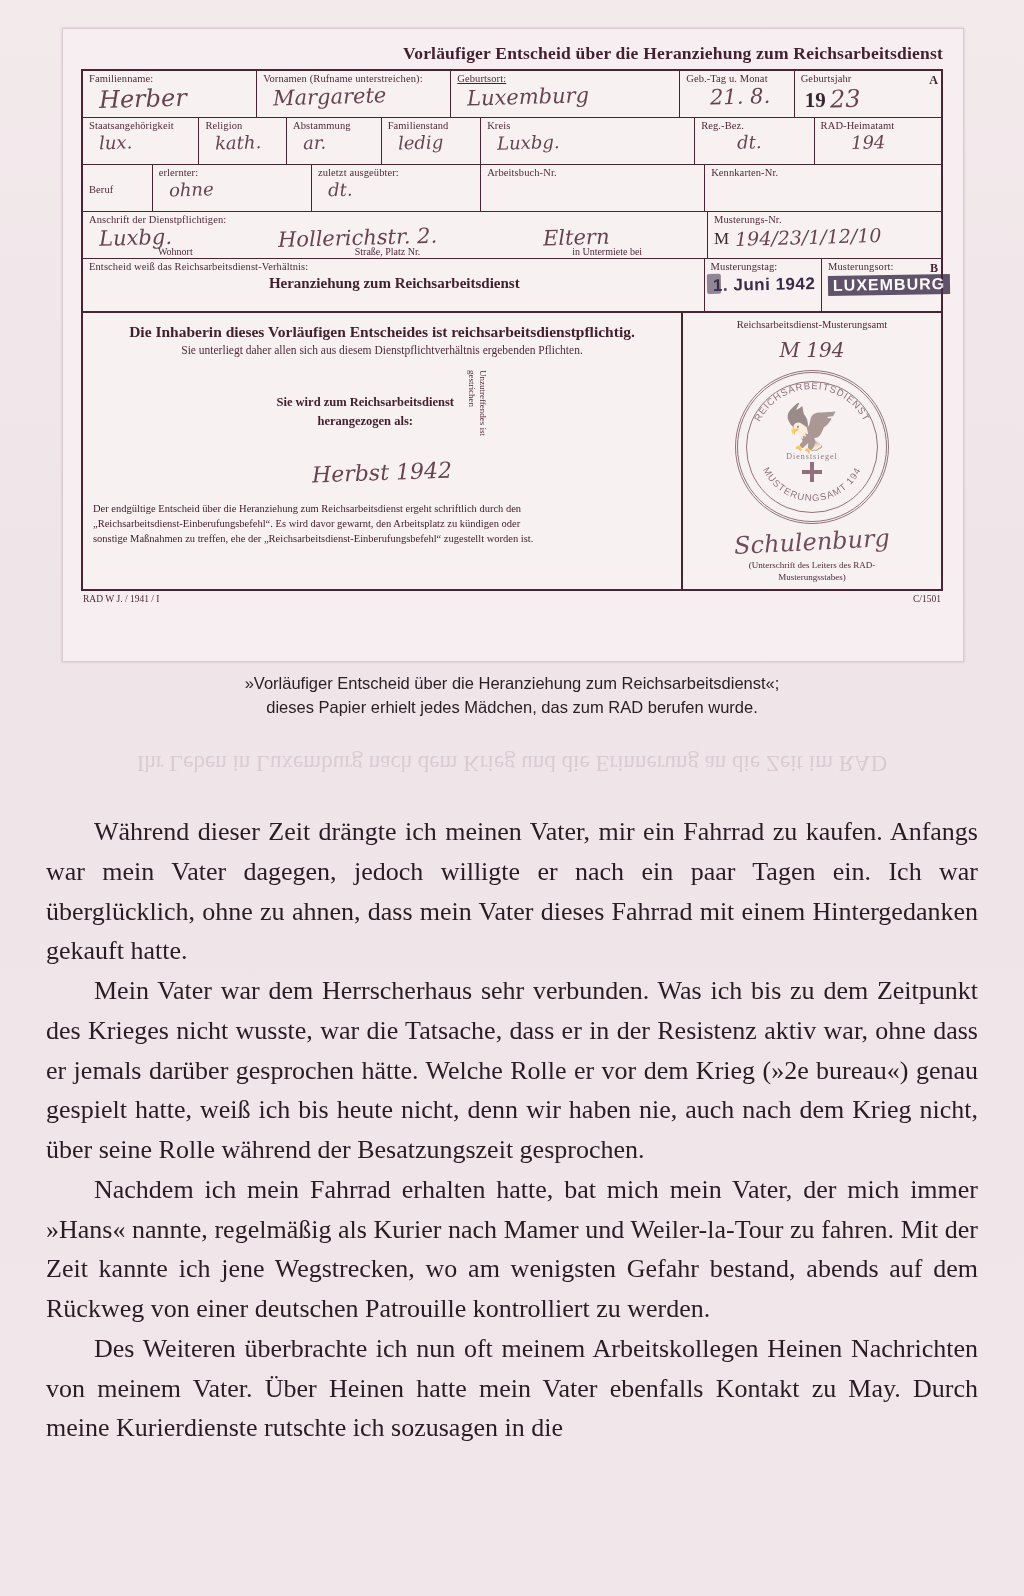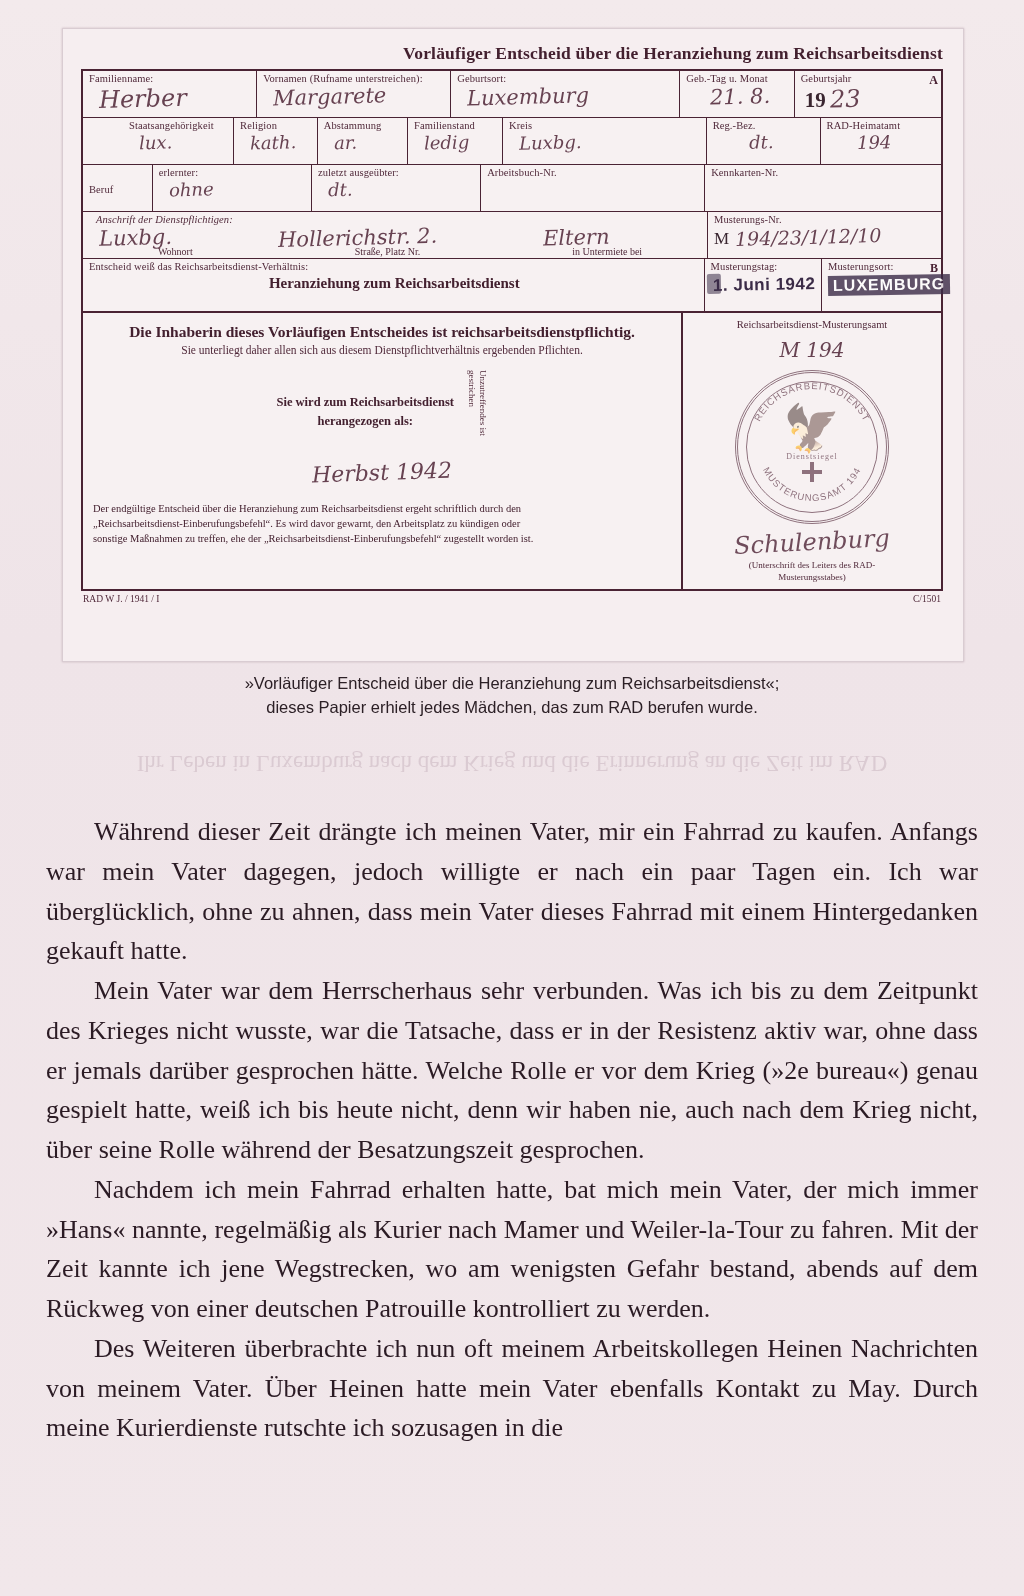--- a/index.html
+++ b/index.html
@@ -205,40 +205,40 @@
 
         <div class="row">
           <div class="cell" style="width:175px;">
             <div class="lbl">Familienname:</div>
             <div class="hw big">Herber</div>
           </div>
           <div class="cell" style="width:195px;">
             <div class="lbl">Vornamen (Rufname unterstreichen):</div>
             <div class="hw">Margarete</div>
           </div>
-          <div class="cell" style="width:230px;">
+          <div class="cell" style="width:230px;text-decoration:underline;">
             <div class="lbl">Geburtsort:</div>
             <div class="hw">Luxemburg</div>
           </div>
           <div class="cell" style="width:115px;">
             <div class="lbl center-lbl">Geb.-Tag u. Monat</div>
             <div class="hw" style="padding-left:24px;">21. 8.</div>
           </div>
           <div class="cell" style="width:147px;">
             <div class="lbl center-lbl">Geburtsjahr</div>
             <div style="display:flex;align-items:baseline;gap:4px;padding-left:4px;">
               <span style="font-size:21px;font-weight:bold;">19</span>
               <span class="hw big" style="padding-left:0;">23</span>
             </div>
             <div class="side-letter">A</div>
           </div>
         </div>
 
         <div class="row">
-          <div class="cell" style="width:117px;margin-left:40px;">
+          <div class="cell" style="width:117px;">
             <div class="lbl">Staatsangehörigkeit</div>
             <div class="hw sm">lux.</div>
           </div>
           <div class="cell" style="width:88px;">
             <div class="lbl">Religion</div>
             <div class="hw sm">kath.</div>
           </div>
           <div class="cell" style="width:95px;">
             <div class="lbl">Abstammung</div>
             <div class="hw sm">ar.</div>
@@ -278,21 +278,21 @@
             <div class="hw sm"></div>
           </div>
           <div class="cell" style="width:237px;">
             <div class="lbl">Kennkarten-Nr.</div>
             <div class="hw sm"></div>
           </div>
         </div>
 
         <div class="row">
           <div class="cell" style="width:625px;padding:2px 0 0 0;">
-            <div class="lbl" style="padding-left:13px;font-style:italic;">Anschrift der Dienstpflichtigen:</div>
+            <div class="lbl" style="padding-left:6px;">Anschrift der Dienstpflichtigen:</div>
             <div style="display:flex;">
               <div style="width:185px;">
                 <div class="hw" style="padding-left:16px;">Luxbg.</div>
                 <div class="addr-caption">Wohnort</div>
               </div>
               <div style="width:240px;">
                 <div class="hw" style="padding-left:10px;">Hollerichstr. 2.</div>
                 <div class="addr-caption">Straße, Platz Nr.</div>
               </div>
               <div style="width:200px;">

